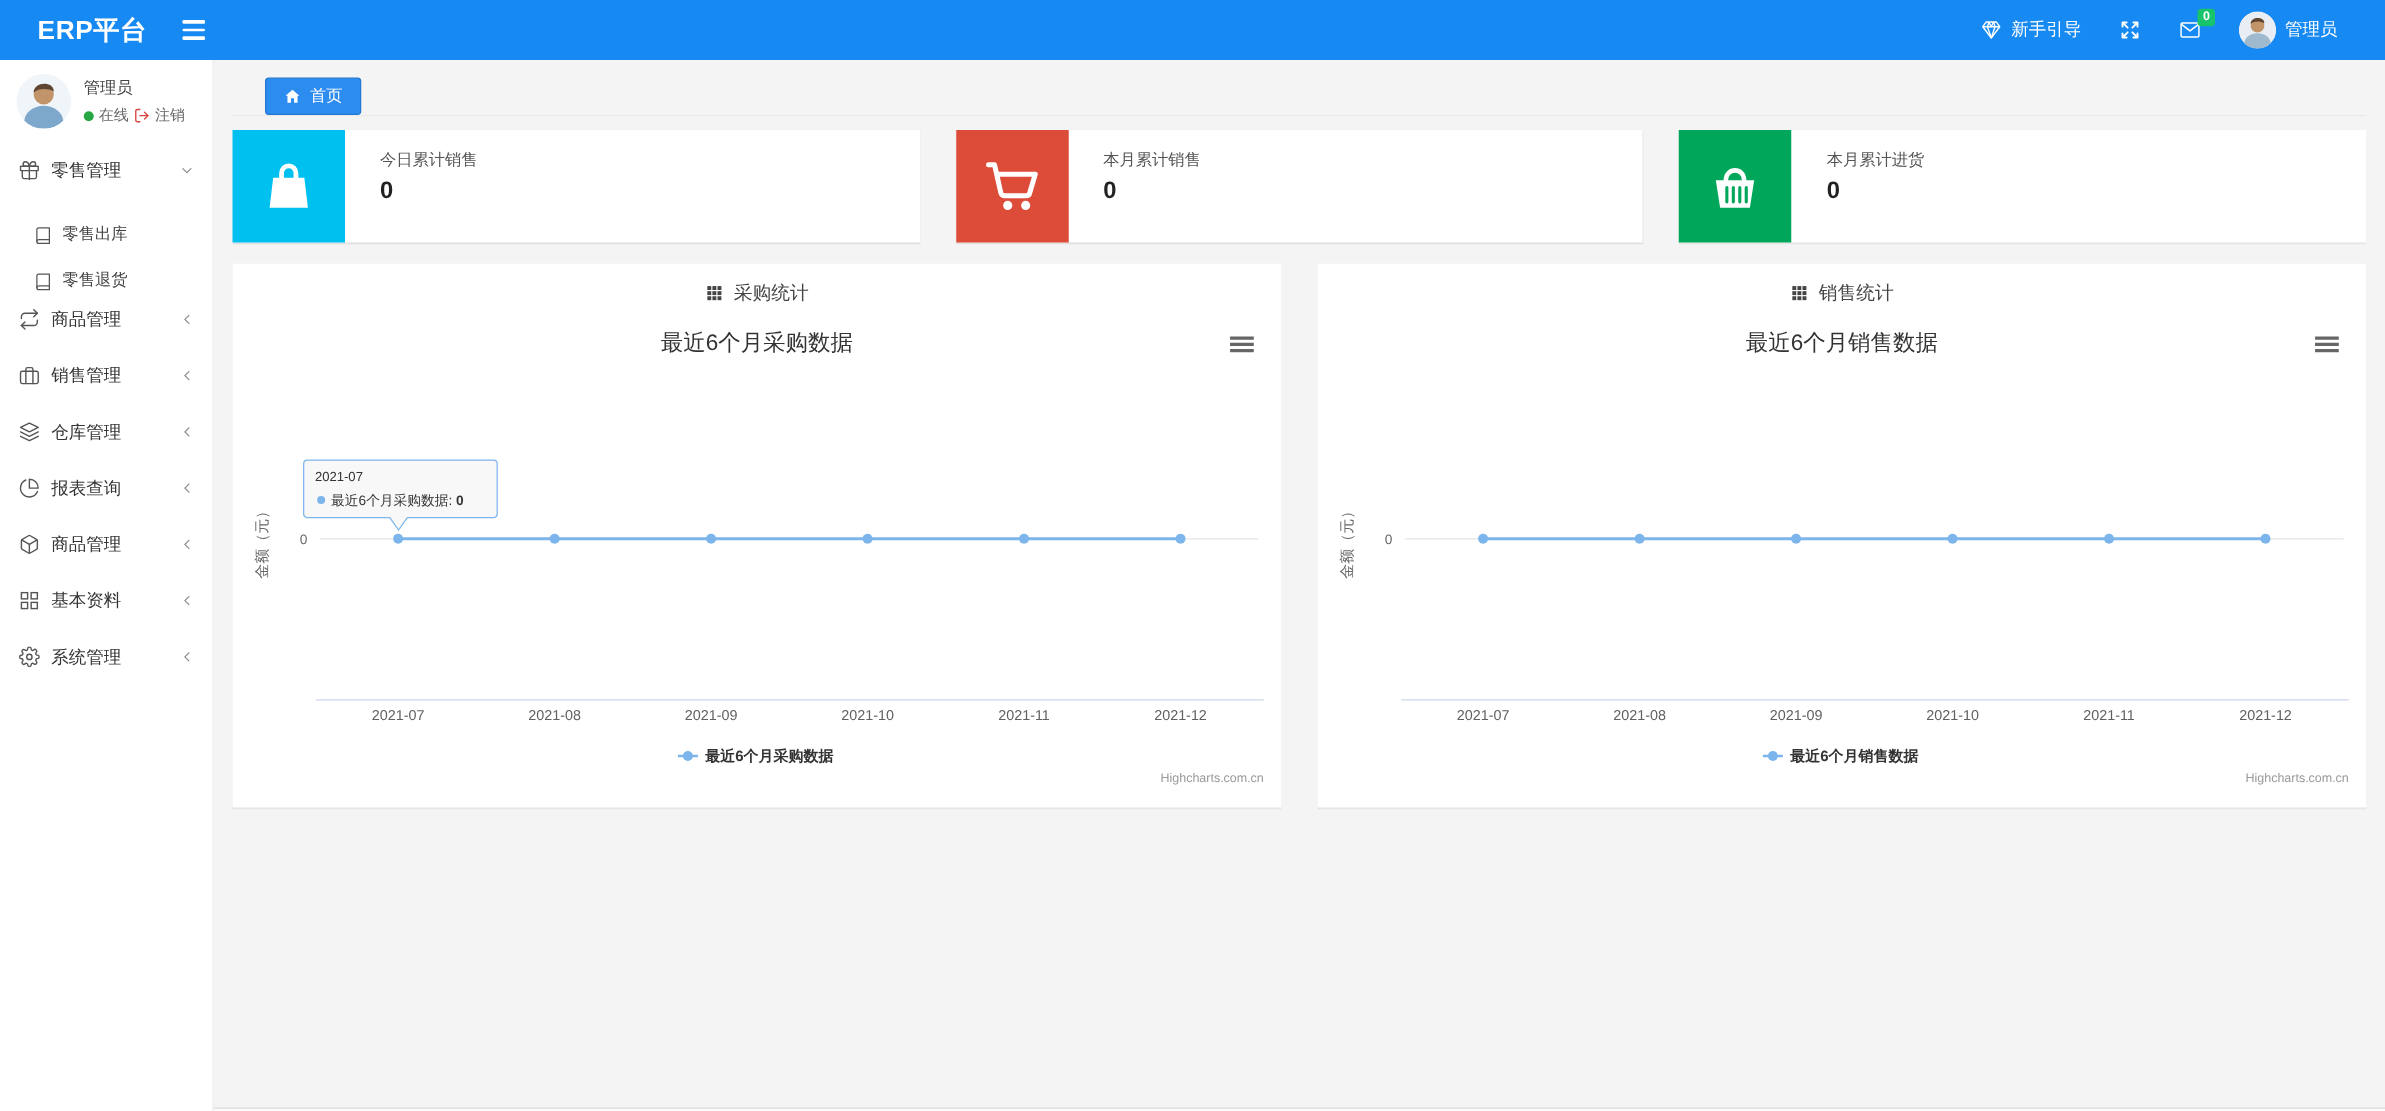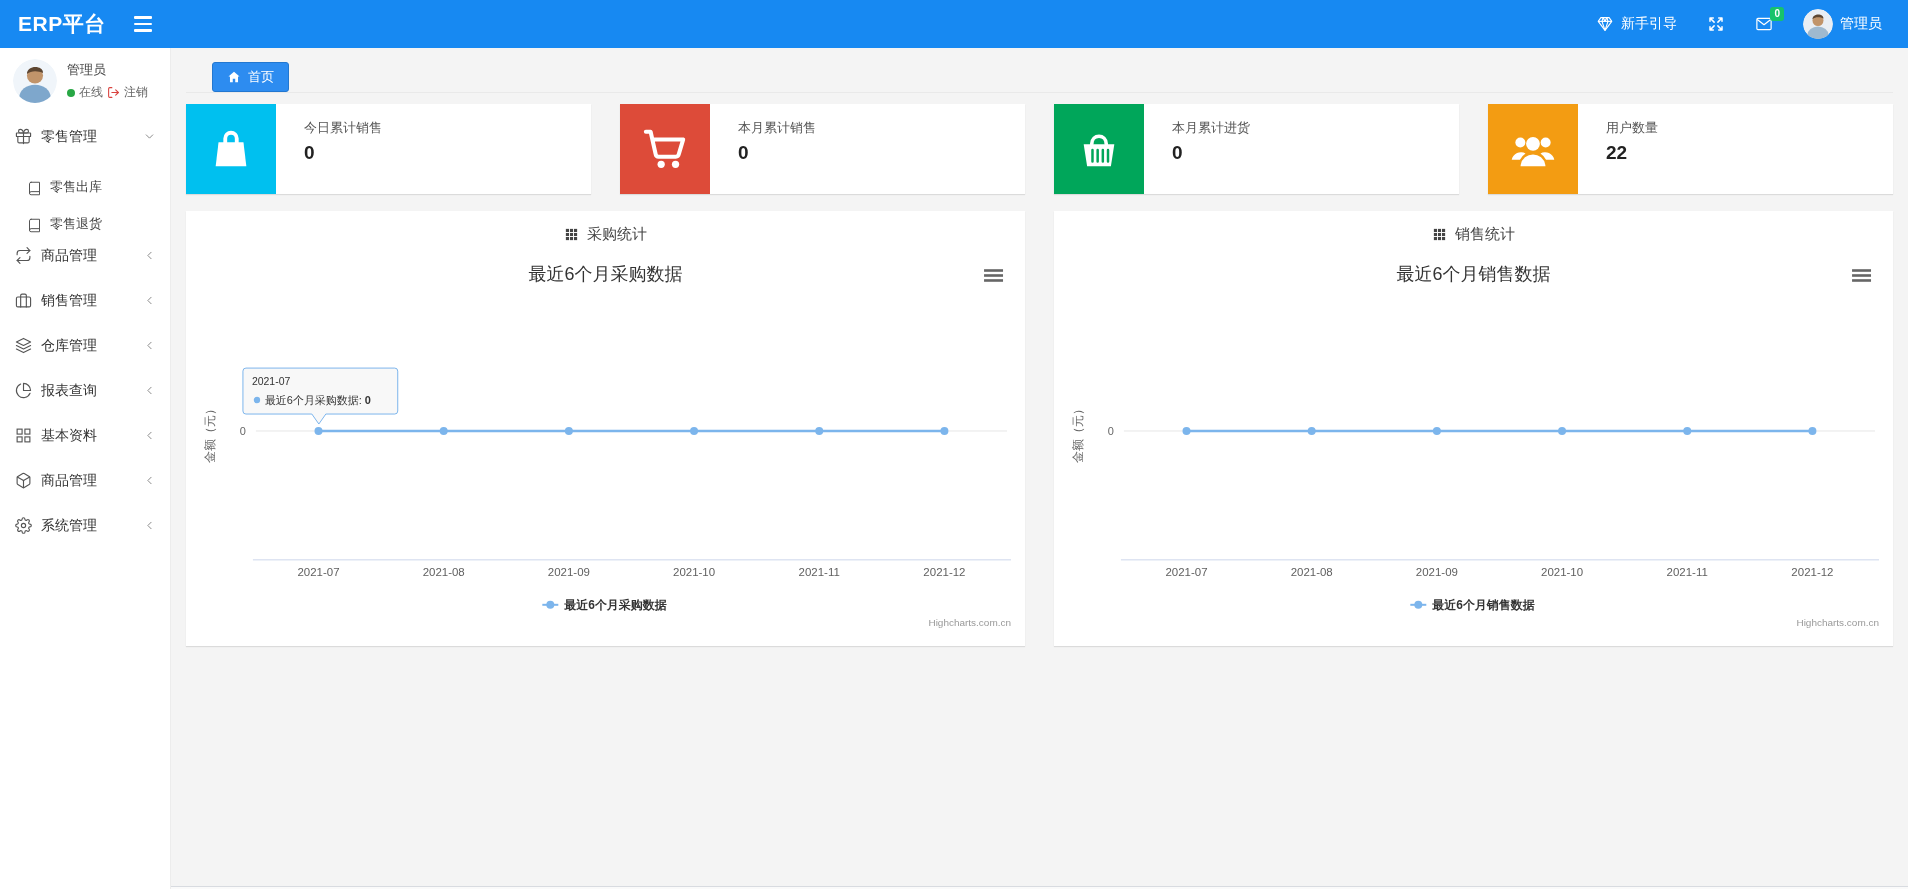--- a/index.html
+++ b/index.html
@@ -4,24 +4,24 @@
 <style>
   * { box-sizing: border-box; margin: 0; padding: 0; }
   html,body { width:1908px; height:889px; overflow:hidden;
     font-family:"Liberation Sans","DejaVu Sans",sans-serif; font-size:13px; color:#333;
     background:#f4f4f4; }
   svg text { font-family:"Liberation Sans","DejaVu Sans",sans-serif; }
 
   
   .navbar { position:fixed; top:0; left:0; right:0; height:48px; background:#1789f2;
     display:flex; align-items:center; z-index:10; }
-  .brand { color:#fff; font-size:21px; font-weight:bold; padding-left:18px; letter-spacing:.5px; }
+  .brand { color:#fff; font-size:21px; font-weight:bold; padding-left:30px; letter-spacing:.5px; }
   .hamburger { margin-left:28px; cursor:pointer; display:flex; flex-direction:column; gap:4px; }
   .hamburger span { width:18px; height:2.5px; background:#fff; border-radius:1px; }
-  .nav-right { margin-left:auto; display:flex; align-items:center; gap:30px; padding-right:26px; }
+  .nav-right { margin-left:auto; display:flex; align-items:center; gap:30px; padding-right:38px; }
   .nav-item { display:flex; align-items:center; gap:7px; color:#fff; font-size:14px; cursor:pointer; }
   .nav-item svg.nicon { width:18px; height:18px; }
   .mail { position:relative; }
   .badge { position:absolute; top:-8px; right:-11px; background:#17c36b; color:#fff;
     font-size:10px; font-weight:bold; line-height:14px; padding:0 4px; border-radius:3px; }
   .avatar-sm { width:30px; height:30px; border-radius:50%; overflow:hidden; display:block; }
 
   
   .sidebar { position:fixed; top:48px; left:0; bottom:0; width:171px; background:#fff;
     border-right:1px solid #ececec; z-index:5; }
@@ -232,41 +232,41 @@
             <path d="M22 12A10 10 0 0 0 12 2v10z"></path>
           </g>
         </svg>
         <span>报表查询</span>
         <svg viewBox="0 0 24 24" class="chev">
           <polyline points="15 6 9 12 15 18" stroke="currentColor" stroke-width="1.8" fill="none" stroke-linecap="round" stroke-linejoin="round"></polyline>
         </svg>
       </div>
       <div class="menu-item">
         <svg viewBox="0 0 24 24" class="micon">
+          <g stroke="currentColor" stroke-width="1.6" fill="none" stroke-linecap="round" stroke-linejoin="round">
+            <path d="M21 16V8a2 2 0 0 0-1-1.73l-7-4a2 2 0 0 0-2 0l-7 4A2 2 0 0 0 3 8v8a2 2 0 0 0 1 1.73l7 4a2 2 0 0 0 2 0l7-4A2 2 0 0 0 21 16z"></path>
+            <path d="m3.27 6.96 8.73 5.05 8.73-5.05"></path>
+            <path d="M12 22.08V12"></path>
+          </g>
+        </svg>
+        <span>商品管理</span>
+        <svg viewBox="0 0 24 24" class="chev">
+          <polyline points="15 6 9 12 15 18" stroke="currentColor" stroke-width="1.8" fill="none" stroke-linecap="round" stroke-linejoin="round"></polyline>
+        </svg>
+      </div>
+      <div class="menu-item">
+        <svg viewBox="0 0 24 24" class="micon">
           <g stroke="currentColor" stroke-width="1.6" fill="none">
             <rect x="3" y="3" width="7" height="7"></rect>
             <rect x="14" y="3" width="7" height="7"></rect>
             <rect x="14" y="14" width="7" height="7"></rect>
             <rect x="3" y="14" width="7" height="7"></rect>
           </g>
         </svg>
         <span>基本资料</span>
-        <svg viewBox="0 0 24 24" class="chev">
-          <polyline points="15 6 9 12 15 18" stroke="currentColor" stroke-width="1.8" fill="none" stroke-linecap="round" stroke-linejoin="round"></polyline>
-        </svg>
-      </div>
-      <div class="menu-item">
-        <svg viewBox="0 0 24 24" class="micon">
-          <g stroke="currentColor" stroke-width="1.6" fill="none" stroke-linecap="round" stroke-linejoin="round">
-            <path d="M21 16V8a2 2 0 0 0-1-1.73l-7-4a2 2 0 0 0-2 0l-7 4A2 2 0 0 0 3 8v8a2 2 0 0 0 1 1.73l7 4a2 2 0 0 0 2 0l7-4A2 2 0 0 0 21 16z"></path>
-            <path d="m3.27 6.96 8.73 5.05 8.73-5.05"></path>
-            <path d="M12 22.08V12"></path>
-          </g>
-        </svg>
-        <span>商品管理</span>
         <svg viewBox="0 0 24 24" class="chev">
           <polyline points="15 6 9 12 15 18" stroke="currentColor" stroke-width="1.8" fill="none" stroke-linecap="round" stroke-linejoin="round"></polyline>
         </svg>
       </div>
       <div class="menu-item">
         <svg viewBox="0 0 24 24" class="micon">
           <g stroke="currentColor" stroke-width="1.6" fill="none" stroke-linecap="round" stroke-linejoin="round">
             <circle cx="12" cy="12" r="3"></circle>
             <path d="M19.4 15a1.65 1.65 0 0 0 .33 1.82l.06.06a2 2 0 0 1-2.83 2.83l-.06-.06a1.65 1.65 0 0 0-1.82-.33 1.65 1.65 0 0 0-1 1.51V21a2 2 0 0 1-4 0v-.09A1.65 1.65 0 0 0 9 19.4a1.65 1.65 0 0 0-1.82.33l-.06.06a2 2 0 0 1-2.83-2.83l.06-.06a1.65 1.65 0 0 0 .33-1.82 1.65 1.65 0 0 0-1.51-1H3a2 2 0 0 1 0-4h.09A1.65 1.65 0 0 0 4.6 9a1.65 1.65 0 0 0-.33-1.82l-.06-.06a2 2 0 0 1 2.83-2.83l.06.06a1.65 1.65 0 0 0 1.82.33H9a1.65 1.65 0 0 0 1-1.51V3a2 2 0 0 1 4 0v.09a1.65 1.65 0 0 0 1 1.51 1.65 1.65 0 0 0 1.82-.33l.06-.06a2 2 0 0 1 2.83 2.83l-.06.06a1.65 1.65 0 0 0-.33 1.82V9a1.65 1.65 0 0 0 1.51 1H21a2 2 0 0 1 0 4h-.09a1.65 1.65 0 0 0-1.51 1z"></path>
           </g>
@@ -322,38 +322,20 @@
             <path fill="#fff" d="M4 9.5h16L18.2 21H5.8L4 9.5z"></path>
             <path d="M8.2 9.5C8.2 4 15.8 4 15.8 9.5" stroke="#fff" stroke-width="1.9" fill="none" stroke-linecap="round"></path>
             <g stroke="currentColor" stroke-width="1.3" stroke-linecap="round">
               <path d="M8.6 12.5v6M11.3 12.5v6M14 12.5v6M16.7 12.5v6"></path>
             </g>
           </svg>
         </div>
         <div class="card-text">
           <div class="card-label">本月累计进货</div>
           <div class="card-value">0</div>
-        </div>
-      </div>
-      <div class="card">
-        <div class="card-icon" style="background: rgb(243, 156, 18); color: rgb(243, 156, 18);">
-          <svg viewBox="0 0 24 24">
-            <g fill="#fff">
-              <circle cx="5.4" cy="8.6" r="2.6"></circle>
-              <path d="M.9 17.6a4.9 4.9 0 0 1 7.2-3.3 8.2 8.2 0 0 0-2.9 3.3z"></path>
-              <circle cx="18.6" cy="8.6" r="2.6"></circle>
-              <path d="M23.1 17.6a4.9 4.9 0 0 0-7.2-3.3 8.2 8.2 0 0 1 2.9 3.3z"></path>
-              <circle cx="12" cy="9.3" r="3.6"></circle>
-              <path d="M5.6 20.2a6.5 6.5 0 0 1 12.8 0l.1.8H5.5z"></path>
-            </g>
-          </svg>
-        </div>
-        <div class="card-text">
-          <div class="card-label">用户数量</div>
-          <div class="card-value">22</div>
         </div>
       </div>
     </div>
   <div class="panels" id="panels">
       <div class="panel">
         <div class="panel-header">
           <svg viewBox="0 0 24 24">
             <g fill="#444">
               <rect x="3" y="3" width="5" height="5"></rect>
               <rect x="9.5" y="3" width="5" height="5"></rect>

